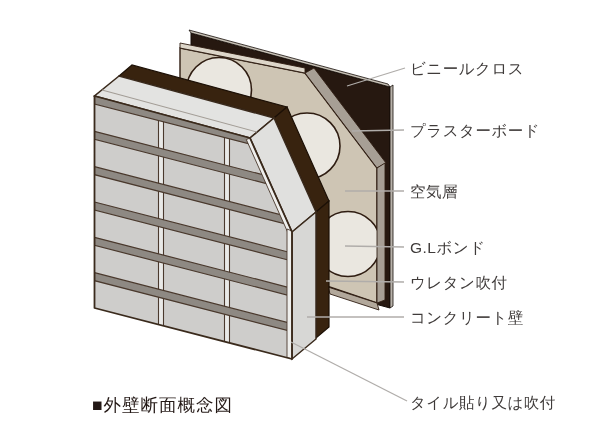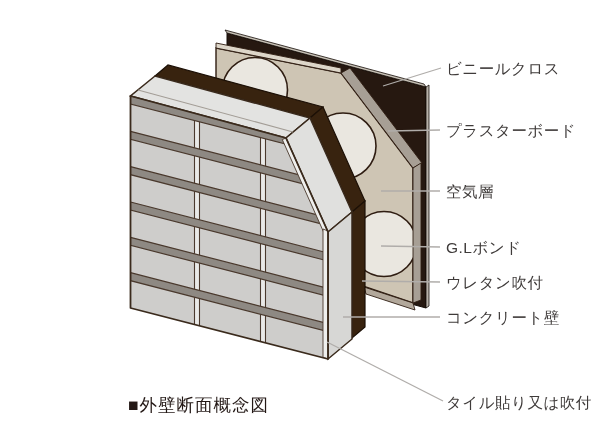--- a/index.html
+++ b/index.html
@@ -1,17 +1,17 @@
 <!DOCTYPE html>
 <html><head>
 <meta charset="utf-8">
 <style>
   html,body{margin:0;padding:0;background:#ffffff;}
   body{width:600px;height:448px;overflow:hidden;font-family:"Liberation Sans",sans-serif;}
-  #stage{position:relative;width:508px;height:448px;background:#ffffff;padding-left:36px;}
+  #stage{position:relative;width:508px;height:448px;background:#ffffff;}
   svg{display:block;}
   text.lbl{font-family:"Liberation Sans",sans-serif;font-size:15.5px;letter-spacing:0.5px;}
   text.cap{font-family:"Liberation Sans",sans-serif;font-size:17.5px;letter-spacing:1px;}
   polygon,line,circle{shape-rendering:geometricPrecision;}
 </style>
 </head>
 <body>
 
 <div id="stage">
 <svg width="600" height="448" viewBox="0 0 600 448" xmlns="http://www.w3.org/2000/svg">

